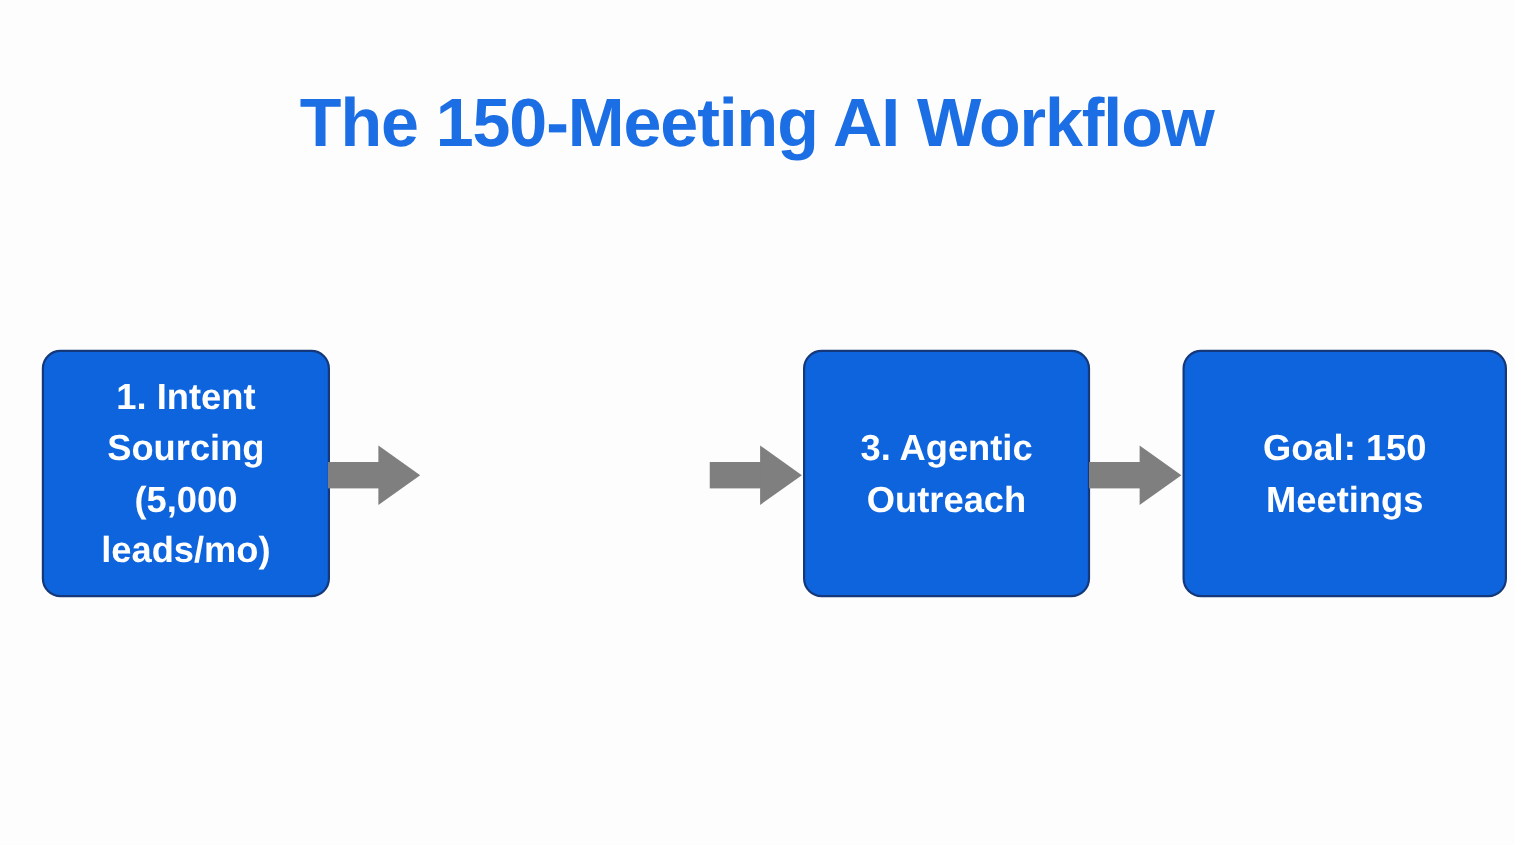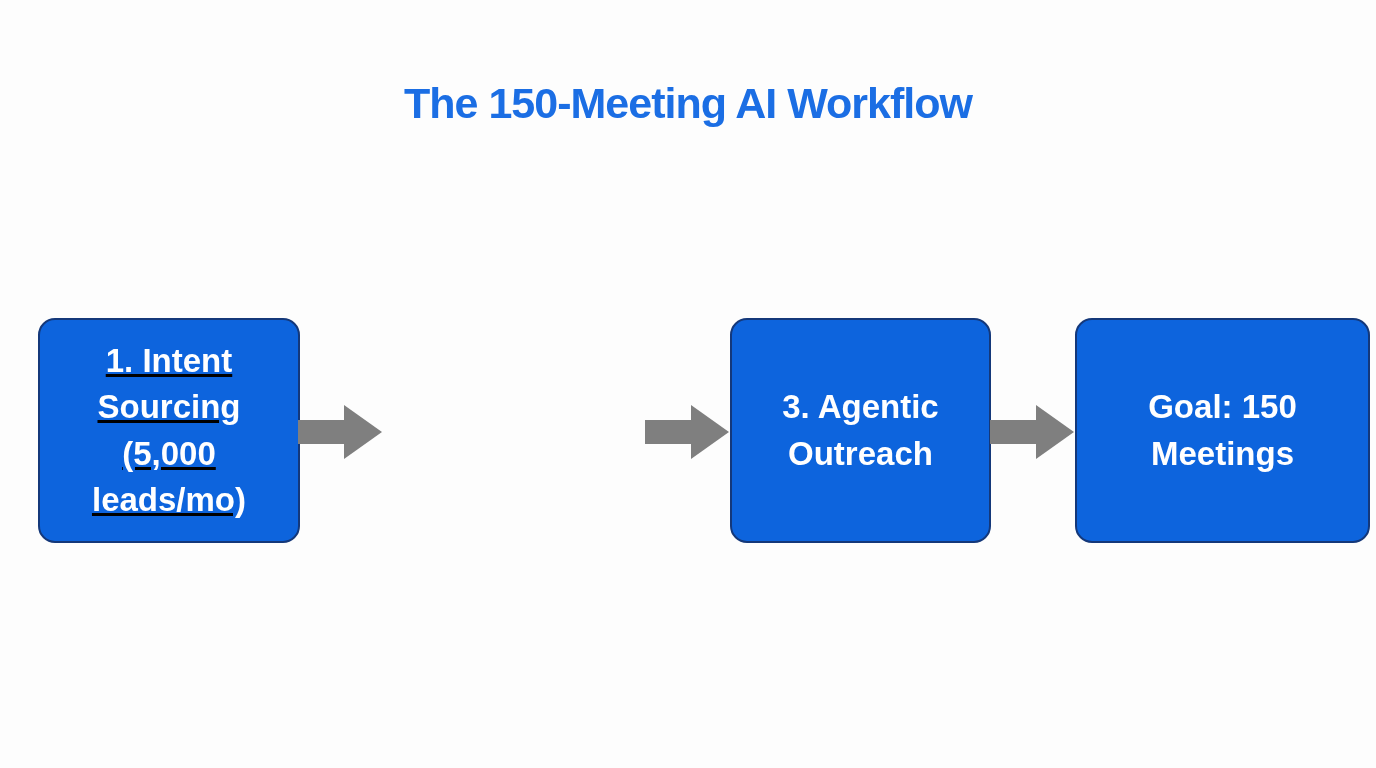--- a/index.html
+++ b/index.html
@@ -24,39 +24,39 @@
     width: 1376px;
     height: 768px;
     background: var(--background);
   }
   .title {
     position: absolute;
     top: 82px;
     left: 0;
     width: 100%;
     text-align: center;
-    font-size: 43px;
+    font-size: 62px;
     font-weight: bold;
     letter-spacing: -1px;
     color: var(--title-text);
     line-height: 1;
   }
   .flow-box {
     position: absolute;
     top: 318px;
     height: 225px;
     background: var(--box-fill);
     border: 2.5px solid var(--box-border);
     border-radius: 17px;
     display: flex;
     align-items: center;
     justify-content: center;
     text-align: center;
   }
-  .box-1 { left: 38px;   width: 262px; text-decoration: underline; }
+  .box-1 { left: 38px;   width: 262px; }
   .box-2 { left: 383px;  width: 263px; }
   .box-3 { left: 730px;  width: 261px; }
   .box-4 { left: 1075px; width: 295px; }
   .box-label {
     color: var(--box-text);
     font-size: 33px;
     font-weight: bold;
     line-height: 1.4;
     white-space: pre-line;
   }

